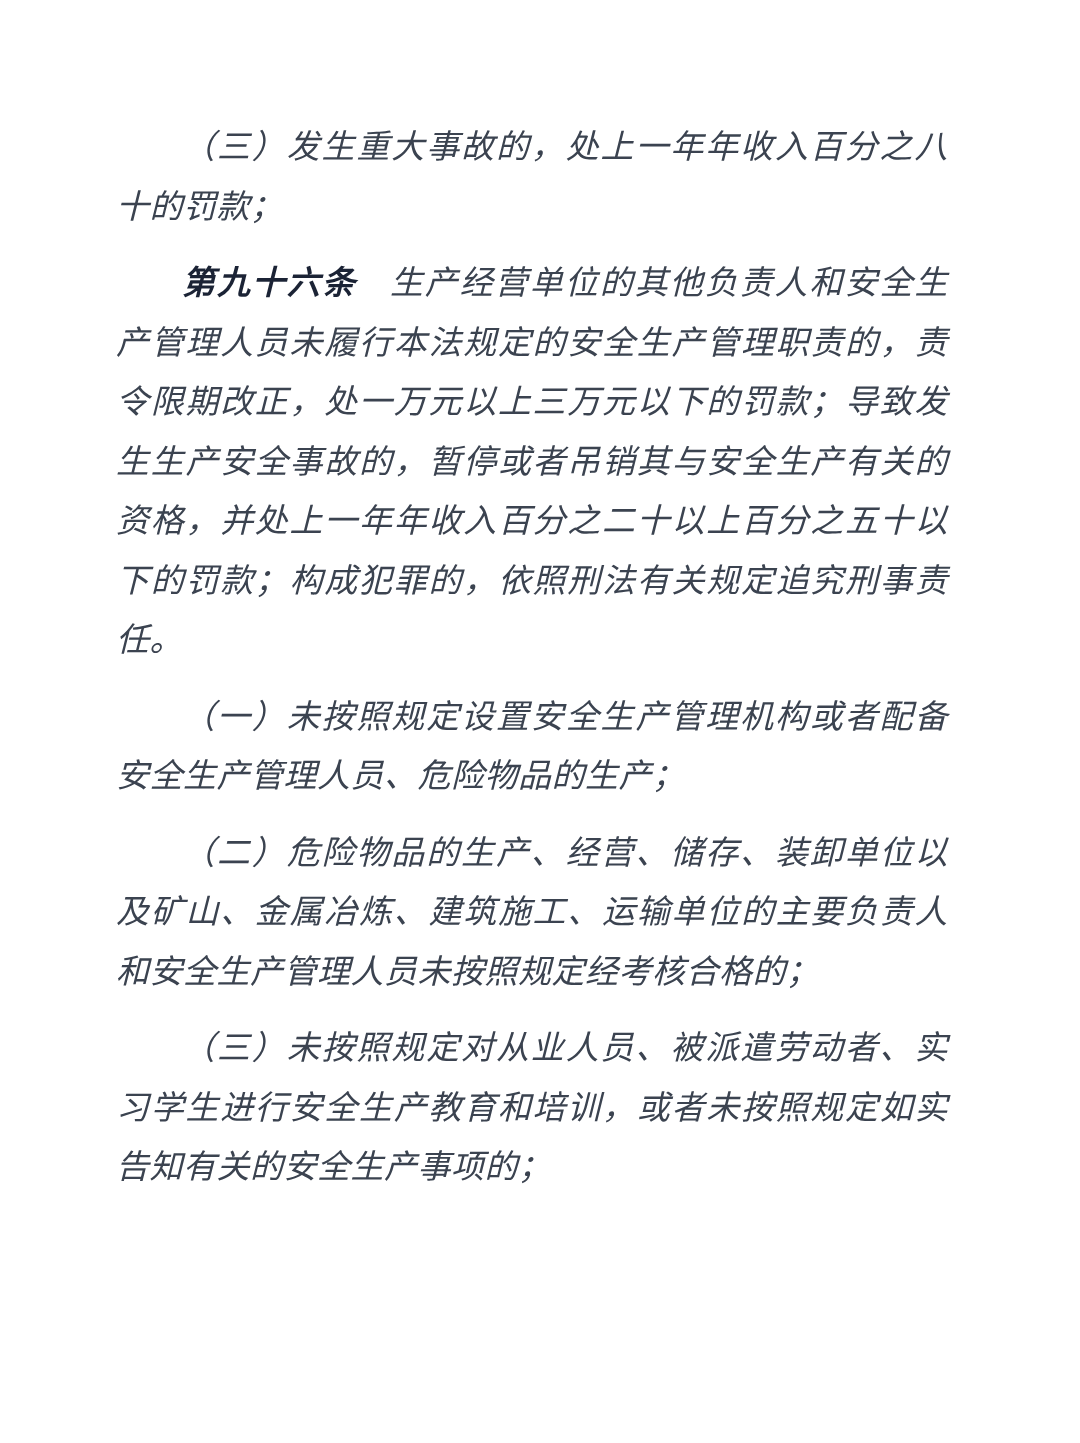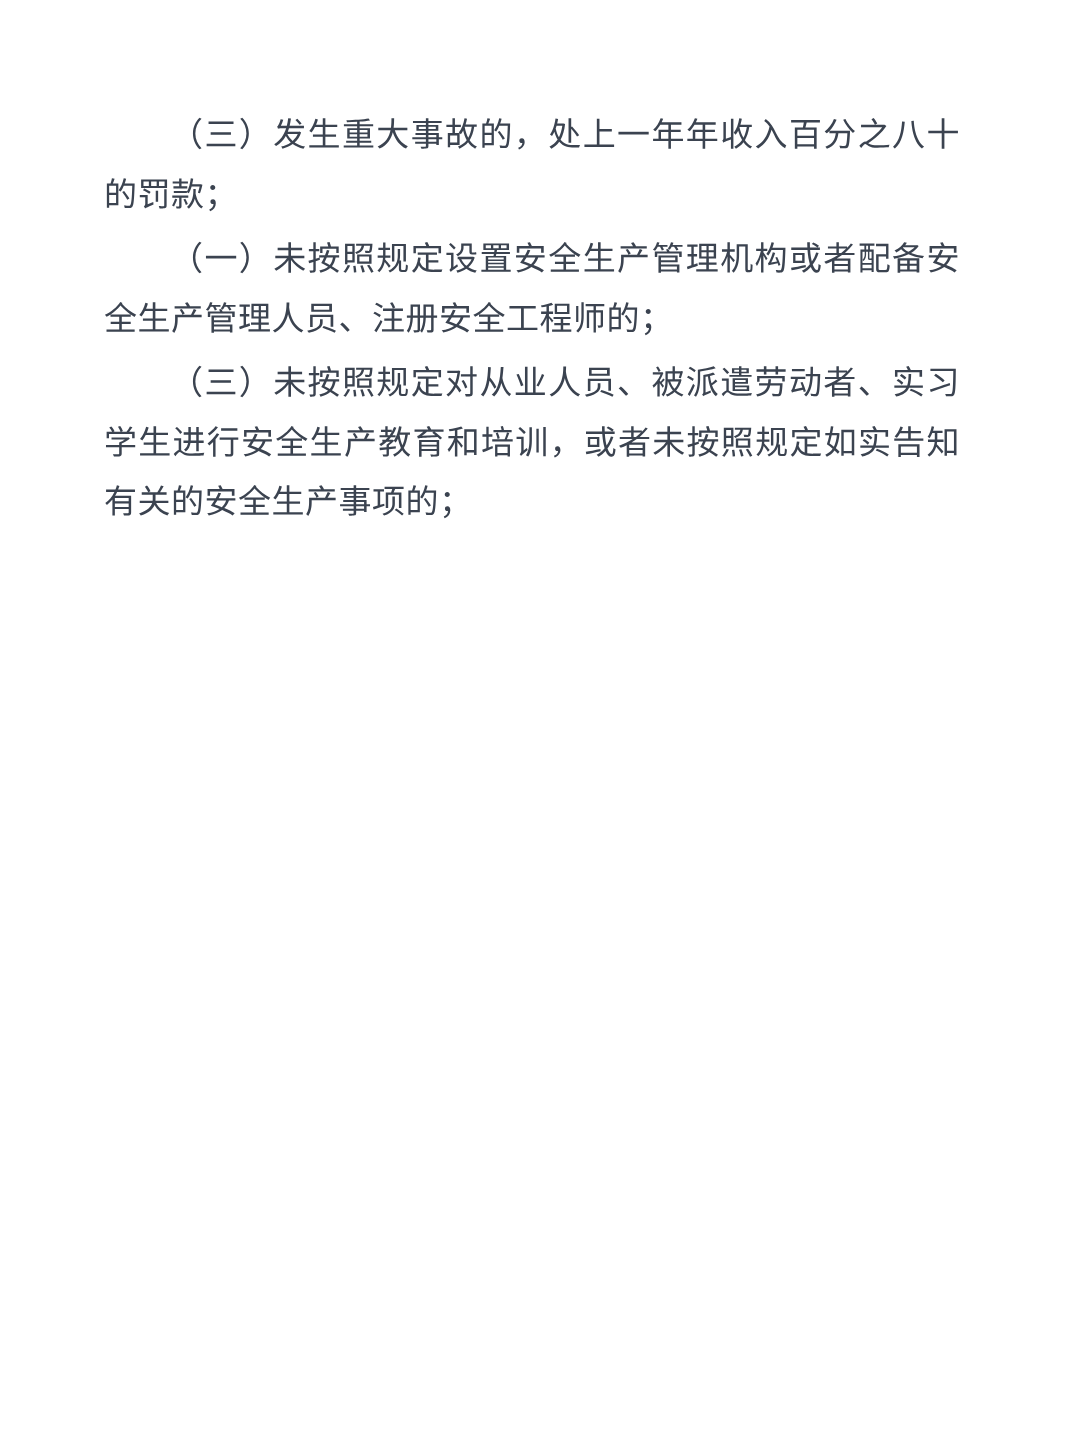--- a/index.html
+++ b/index.html
@@ -17,47 +17,54 @@
     padding: 101px 116px 40px 100px;
     font-family: "Liberation Serif", "DejaVu Serif", serif;
     font-size: 33px;
     line-height: 59.5px;
     color: #3b4350;
     text-align: justify;
     text-justify: inter-ideograph;
     letter-spacing: 0.5px;
   }
   .page p {
-    margin: 4px;
+    margin: 16px;
     padding: 0;
     text-indent: 2em;
+    font-style: italic;
   }
   .article-no {
     font-family: "Liberation Sans", "DejaVu Sans", sans-serif;
     font-weight: 700;
     color: #1b2335;
   }
   .article-no:not(:empty) {
     margin-right: 1em;
   }
 </style>
 </head>
 <body>
 
 <div class="page">
 
   <p>
     <strong class="article-no"></strong><span>（三）发生重大事故的，处上一年年收入百分之八十的罚款；</span>
   </p>
 
 
+  <p>
+    <strong class="article-no">第九十六条</strong><span>生产经营单位的其他负责人和安全生产管理人员未履行本法规定的安全生产管理职责的，责令限期改正，处一万元以上三万元以下的罚款；导致发生生产安全事故的，暂停或者吊销其与安全生产有关的资格，并处上一年年收入百分之二十以上百分之五十以下的罚款；构成犯罪的，依照刑法有关规定追究刑事责任。</span>
+  </p>
 
 
   <p>
-    <strong class="article-no"></strong><span>（一）未按照规定设置安全生产管理机构或者配备安全生产管理人员、注册安全工程师的；</span>
+    <strong class="article-no"></strong><span>（一）未按照规定设置安全生产管理机构或者配备安全生产管理人员、危险物品的生产；</span>
   </p>
 
+  <p>
+    <strong class="article-no"></strong><span>（二）危险物品的生产、经营、储存、装卸单位以及矿山、金属冶炼、建筑施工、运输单位的主要负责人和安全生产管理人员未按照规定经考核合格的；</span>
+  </p>
 
   <p>
     <strong class="article-no"></strong><span>（三）未按照规定对从业人员、被派遣劳动者、实习学生进行安全生产教育和培训，或者未按照规定如实告知有关的安全生产事项的；</span>
   </p>
 
 </div>
 
 </body></html>

